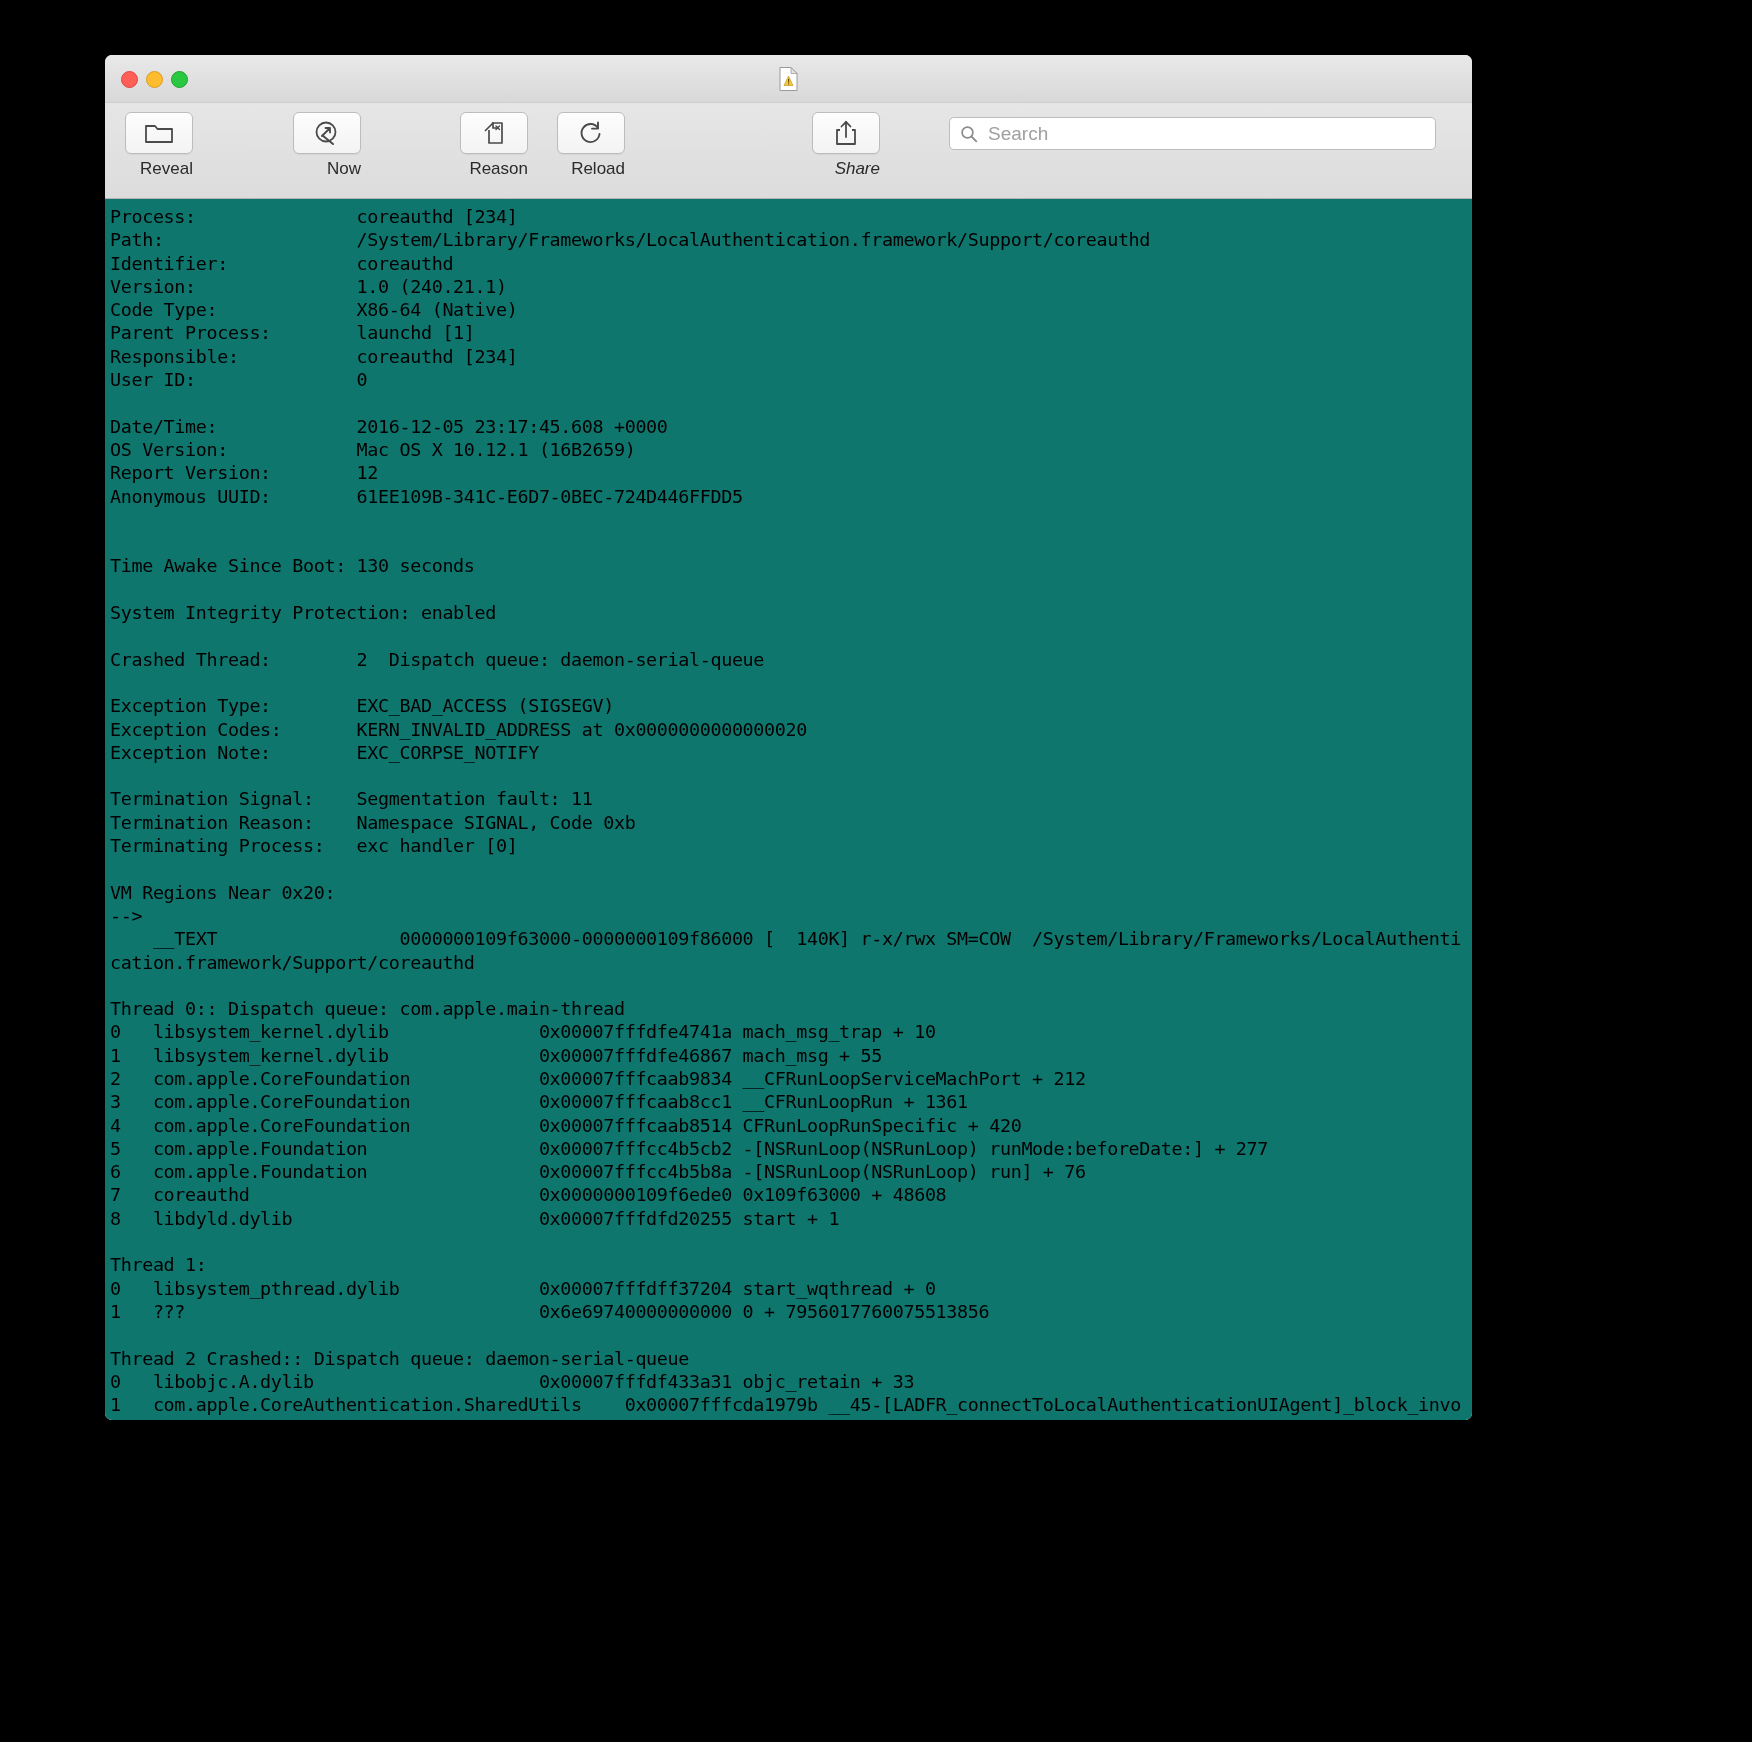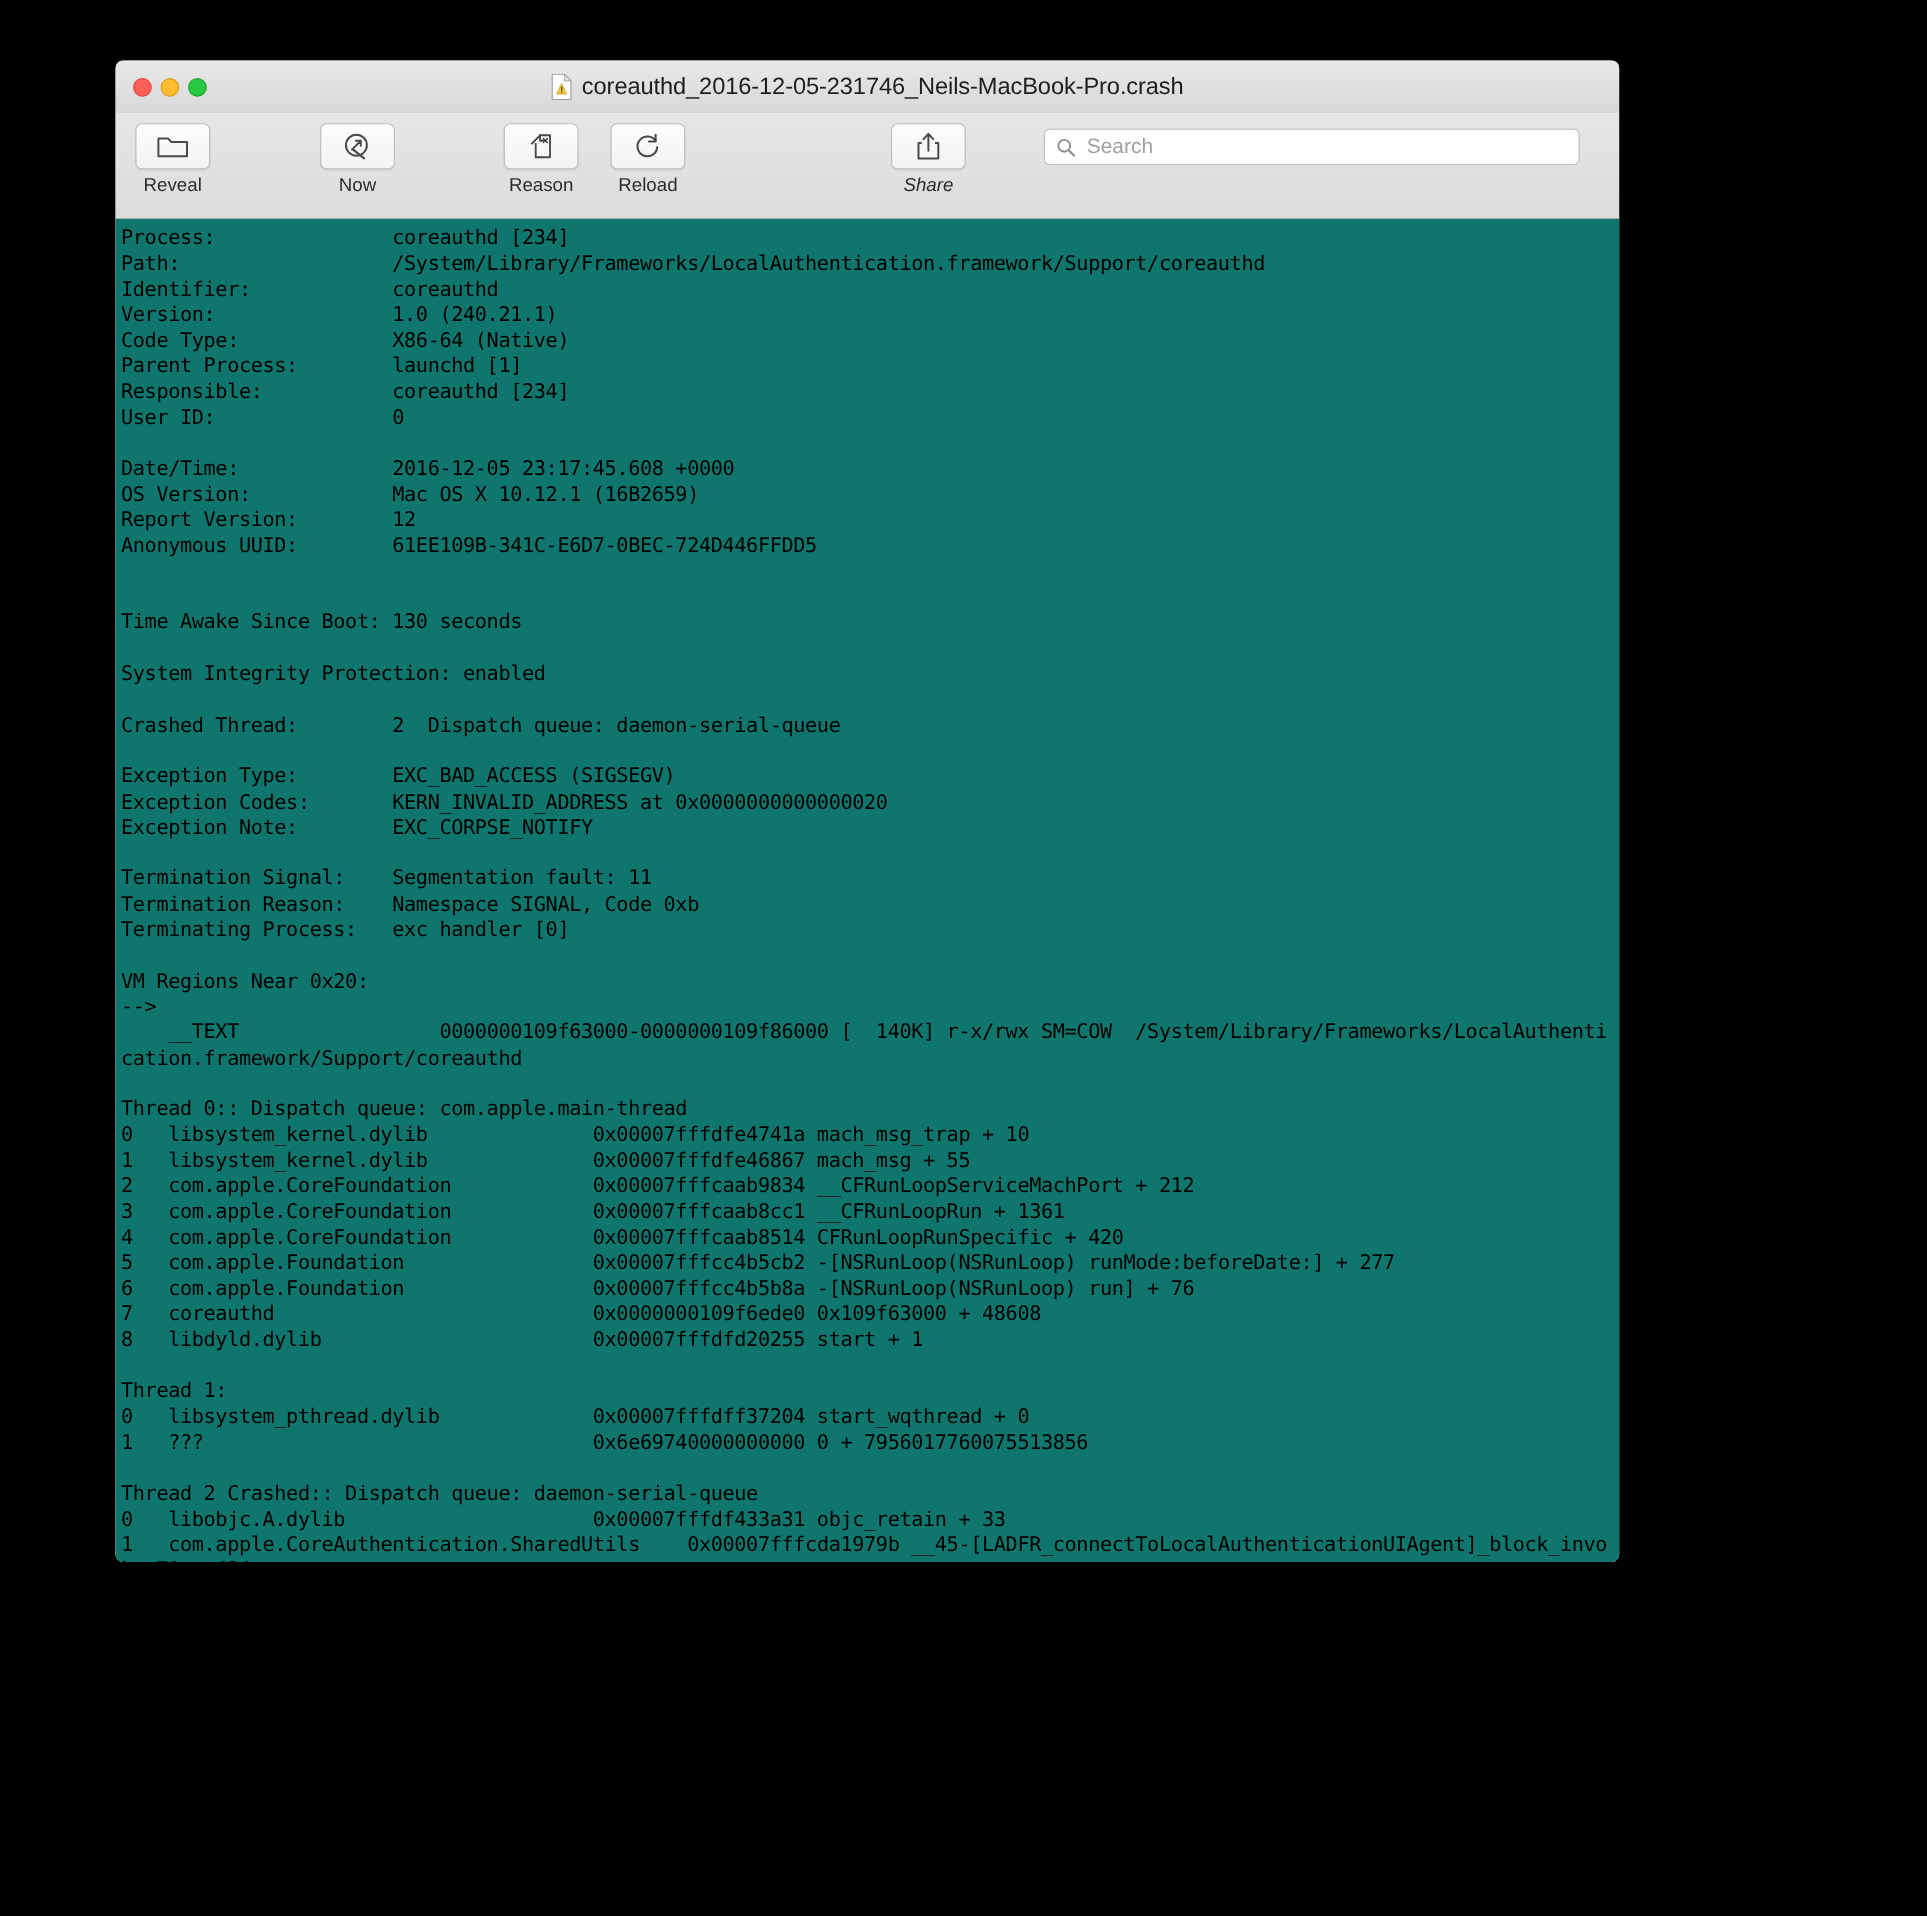--- a/index.html
+++ b/index.html
@@ -87,21 +87,21 @@
     flex: 0 0 auto;
   }
   .tool-group {
     display: flex;
     align-items: flex-start;
   }
   .tool-btn {
     width: 72px;
     display: flex;
     flex-direction: column;
-    align-items: center;
+    align-items: flex-end;
     cursor: default;
     background: transparent;
     border: none;
     padding: 0;
   }
   .tool-btn .chip {
     width: 66px;
     height: 40px;
     border-radius: 6px;
     background: linear-gradient(to bottom, #fdfdfd 0%, #f3f3f3 100%);
@@ -178,21 +178,20 @@
     <div id="title-wrap">
       <span id="doc-icon">
         <svg width="19" height="24" viewBox="0 0 19 24">
           <path d="M1 0.5 H12 L18 6.5 V23.5 H1 Z" fill="#ffffff" stroke="#9a9a9a" stroke-width="1"></path>
           <path d="M12 0.5 V6.5 H18 Z" fill="#e3e3e3" stroke="#9a9a9a" stroke-width="0.8"></path>
           <path d="M9.5 9 L14 18.5 H5 Z" fill="#f6c945" stroke="#c79a20" stroke-width="0.7"></path>
           <rect x="9" y="11.8" width="1.2" height="3.8" fill="#6b5200"></rect>
           <rect x="9" y="16.3" width="1.2" height="1.2" fill="#6b5200"></rect>
         </svg>
       </span>
-      <span id="title-text">coreauthd_2016-12-05-231746_Neils-MacBook-Pro.crash</span>
     </div>
   </div>
 
   <div id="toolbar">
 
     <div class="tool-group" style="margin-left:16px;">
 
       <div class="tool-btn">
         <div class="chip">
           <svg width="30" height="24" viewBox="0 0 30 24">

